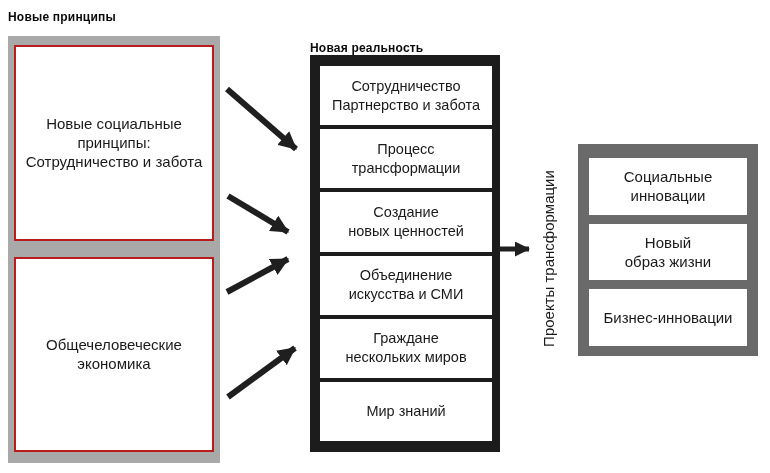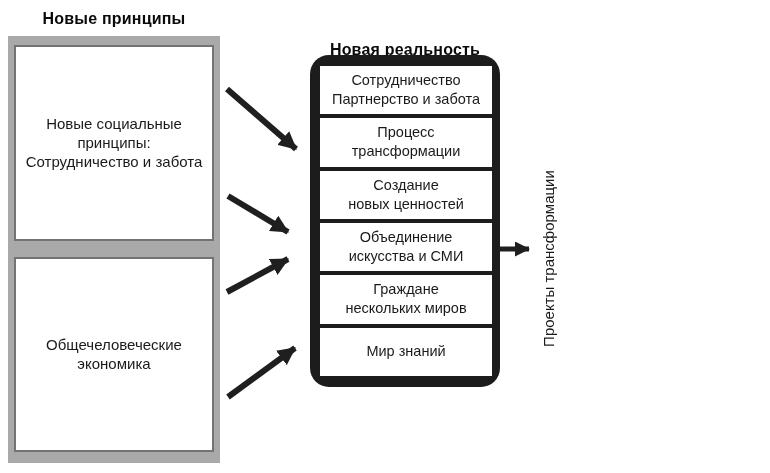--- a/index.html
+++ b/index.html
@@ -7,69 +7,68 @@
     position: relative;
     width: 770px;
     height: 473px;
     background: #ffffff;
     font-family: "Liberation Sans", "DejaVu Sans", sans-serif;
     overflow: hidden;
   }
   .col-title {
     position: absolute;
     top: 10px;
-    font-size: 16px;
+    font-size: 12px;
     font-weight: bold;
     color: #0a0a0a;
-    text-align: center;
+    text-align: left;
     letter-spacing: 0.2px;
   }
   #title-left   { left: 8px;   width: 212px; }
   #title-middle { left: 310px; width: 190px; margin-top: 31px; }
   #title-right  { left: 578px; width: 180px; }
 
   .panel {
     position: absolute;
     display: flex;
     flex-direction: column;
     box-sizing: border-box;
   }
   .panel-left {
     left: 8px; top: 36px; width: 212px; height: 427px;
     background: var(--left-panel, #a9a9a9);
     padding: 9px 6px 11px 6px;
     gap: 16px;
   }
   .panel-middle {
-    left: 310px; top: 55px; width: 190px; height: 332px;
+    left: 310px; top: 55px; width: 190px; height: 397px;
     background: var(--middle-panel, #1c1c1c);
     padding: 11px 8px 11px 10px;
     gap: 4px;
-    border-radius: 19px;
   }
   .panel-right {
     left: 578px; top: 144px; width: 180px; height: 212px;
     background: var(--right-panel, #6a6a6a);
     padding: 14px 11px 10px 11px;
     gap: 9px;
   }
   .box {
     flex: 1 1 0;
     background: #ffffff;
     display: flex;
     align-items: center;
     justify-content: center;
     text-align: center;
     font-size: 15px;
     line-height: 19px;
     color: var(--box-text, #1a1a1a);
     white-space: pre-line;
     box-sizing: border-box;
   }
-  .panel-left .box { border: 2px solid #737373; }
+  .panel-left .box { border: 2px solid #b91c1c; }
   .panel-middle .box { font-size: 14.5px; line-height: 19px; }
 
   .vertical-label {
     position: absolute;
     left: 443px;
     top: 250px;
     width: 210px;
     height: 17px;
     transform: rotate(-90deg);
     text-align: center;
@@ -108,20 +107,27 @@
 новых ценностей</div>
     <div class="box">Объединение
 искусства и СМИ</div>
     <div class="box">Граждане
 нескольких миров</div>
     <div class="box">Мир знаний</div>
   </div>
 
   <div class="vertical-label">Проекты трансформации</div>
 
+  <div class="panel panel-right">
+    <div class="box">Социальные
+инновации</div>
+    <div class="box">Новый
+образ жизни</div>
+    <div class="box">Бизнес-инновации</div>
+  </div>
 
   <svg class="arrows" width="770" height="473" viewBox="0 0 770 473">
     <defs>
       <marker id="ah" viewBox="0 0 3 3" markerWidth="3" markerHeight="3" refX="2.8" refY="1.5" orient="auto" markerUnits="strokeWidth">
         <path d="M0,0 L3,1.5 L0,3 Z" fill="#1f1f1f"></path>
       </marker>
     </defs>
     <line x1="227" y1="89" x2="296" y2="149" stroke="#1f1f1f" stroke-width="6" marker-end="url(#ah)"></line>
     <line x1="228" y1="196" x2="288" y2="232" stroke="#1f1f1f" stroke-width="6" marker-end="url(#ah)"></line>
     <line x1="227" y1="292" x2="288" y2="259" stroke="#1f1f1f" stroke-width="6" marker-end="url(#ah)"></line>

